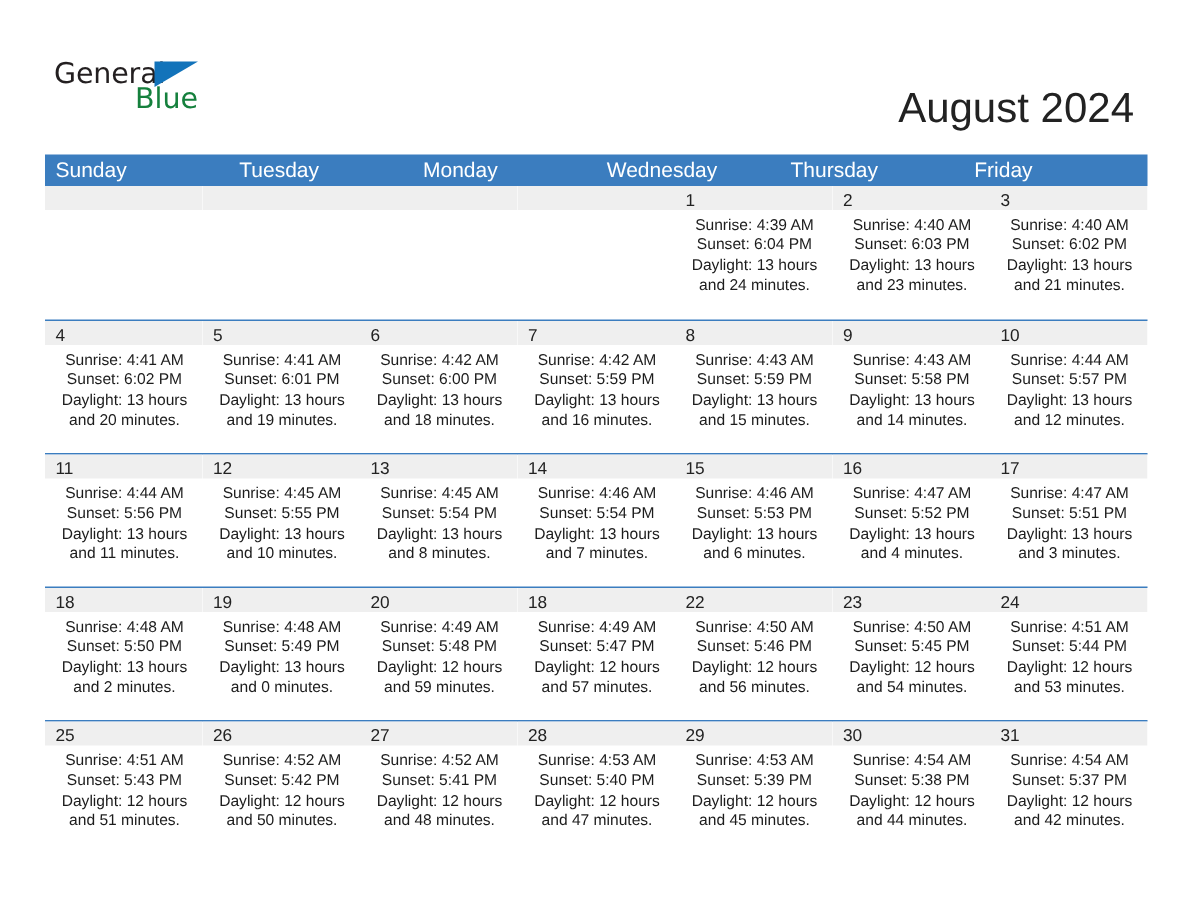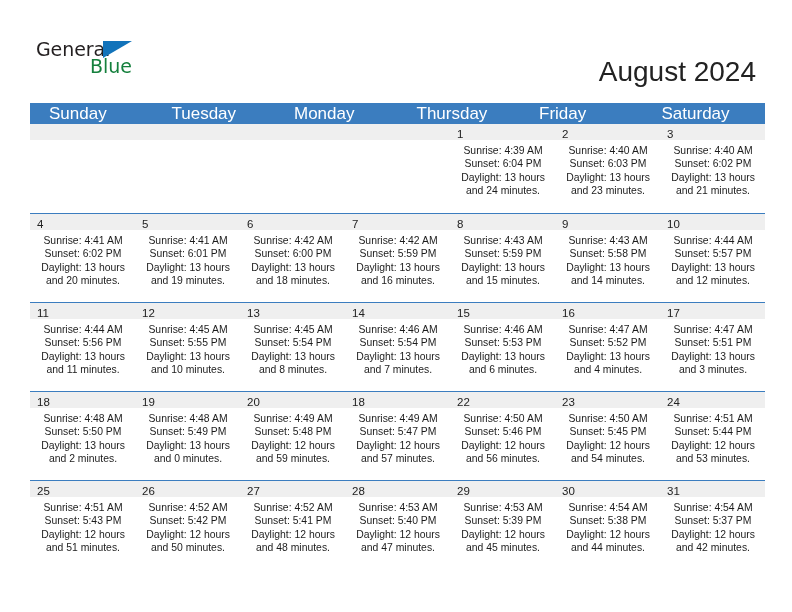--- a/index.html
+++ b/index.html
@@ -100,23 +100,23 @@
   }
 
   .cal-head {
     display: flex;
     background: #3b7dbf;
     height: 21px;
   }
   .cal-head .hcell {
     flex: 1 1 0;
     color: #ffffff;
-    font-size: 17px;
+    font-size: 14px;
     line-height: 21px;
-    padding-left: 19px;
+    padding-left: 7px;
     box-sizing: border-box;
     white-space: nowrap;
   }
 
   .week {
     display: flex;
     border-top: 1.4px solid #3b7dbf;
     height: 89px;
     box-sizing: border-box;
   }
@@ -176,23 +176,23 @@
       <div class="location">Itanagar, Arunachal Pradesh, India</div>
     </div>
 
   </div>
 
   <div class="calendar">
     <div class="cal-head" id="weekday-row">
         <div class="hcell">Sunday</div>
         <div class="hcell">Tuesday</div>
         <div class="hcell">Monday</div>
+        <div class="hcell">Wednesday</div>
         <div class="hcell">Thursday</div>
         <div class="hcell">Friday</div>
-        <div class="hcell">Saturday</div>
       </div>
     <div id="weeks-container">
         <div class="week first">
           <div class="daycell empty">
             <div class="daynum-band"><span class="daynum"></span></div>
             <div class="daybody"></div>
           </div>
           <div class="daycell empty">
             <div class="daynum-band"><span class="daynum"></span></div>
             <div class="daybody"></div>

